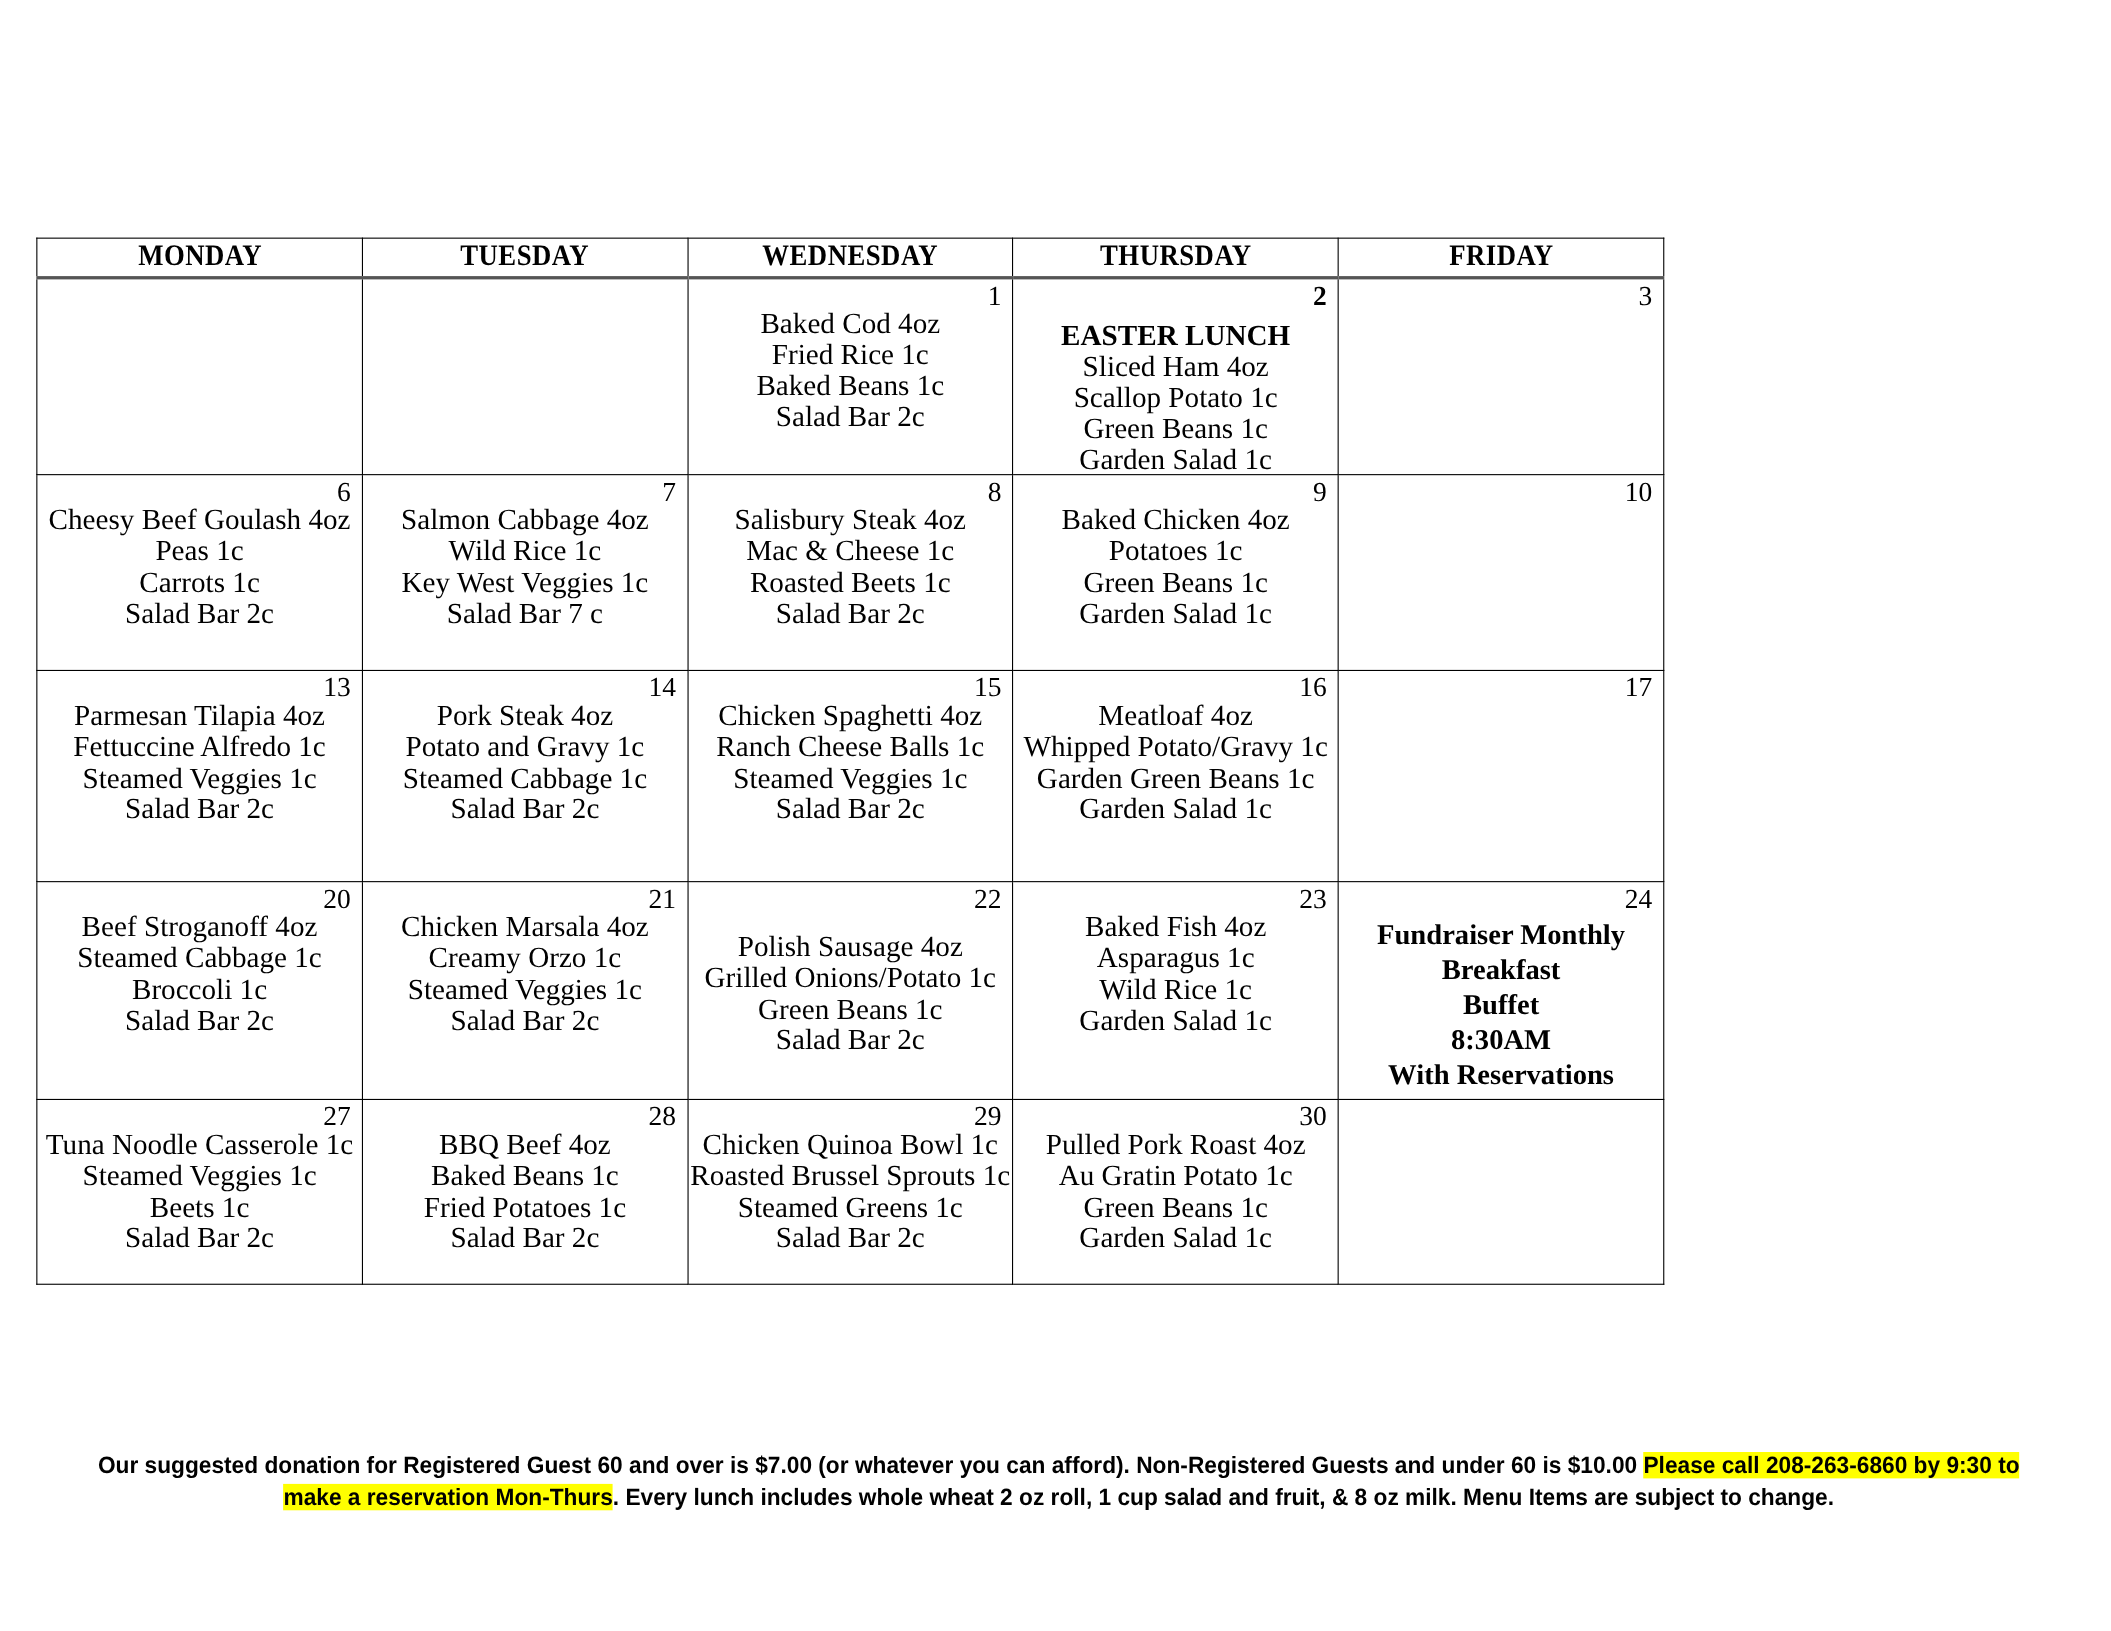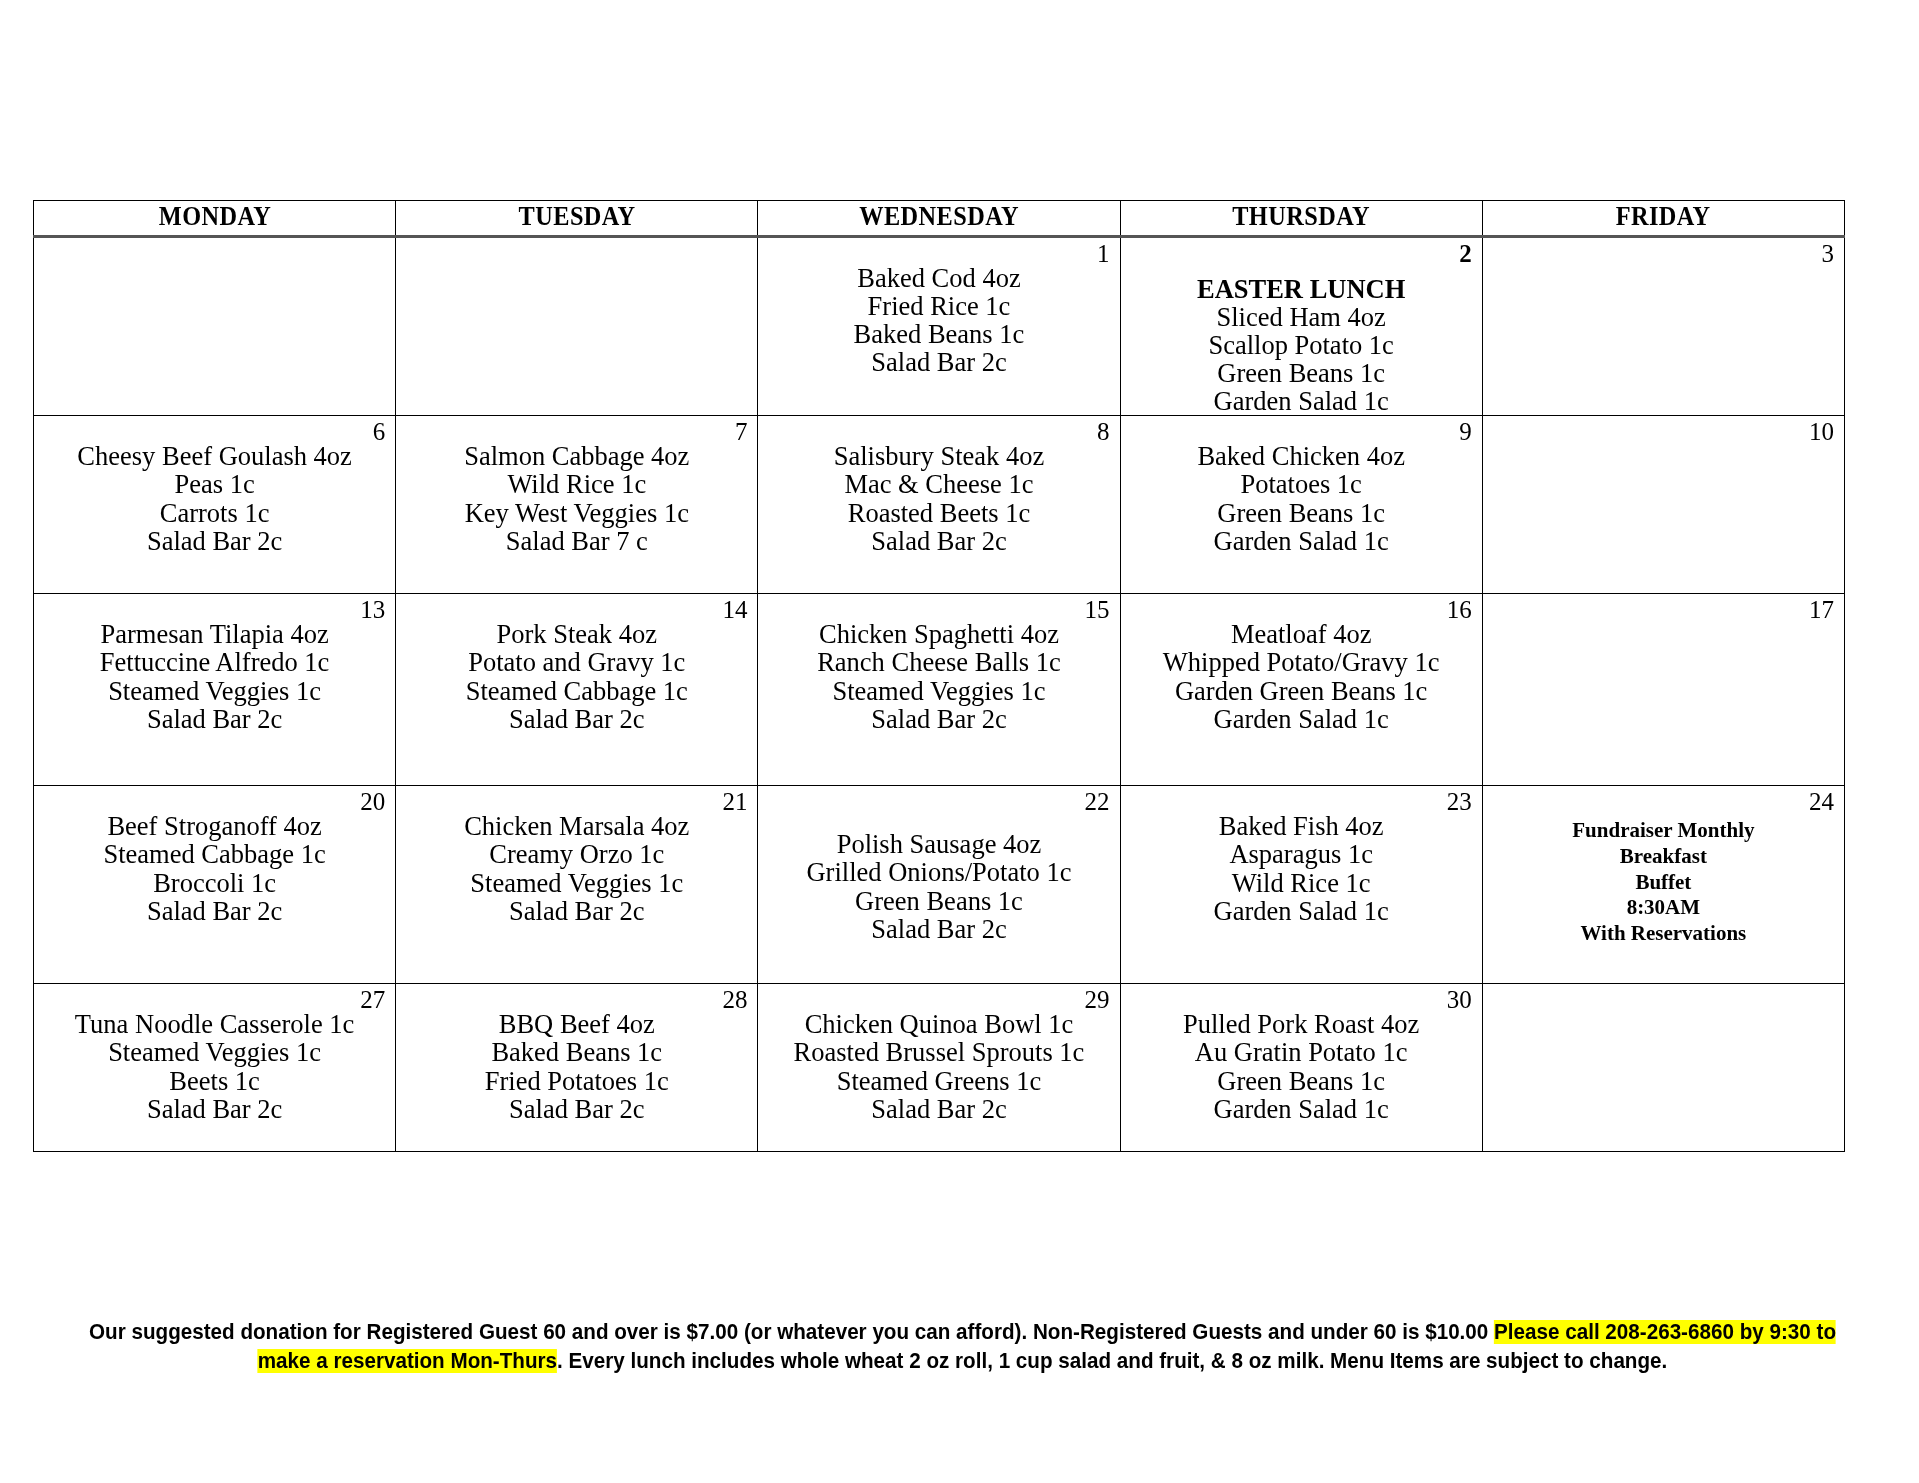--- a/index.html
+++ b/index.html
@@ -46,22 +46,22 @@
     top: 15px;
     font-size: 23px;
     font-weight: bold;
     white-space: nowrap;
   }
 
   
   .calendar {
     position: absolute;
     left: 33px;
-    top: 200px;
-    width: 1812px;
+    top: 216px;
+    width: 1480px;
     border-collapse: collapse;
     table-layout: fixed;
   }
   .calendar col { width: 20%; }
 
   .calendar th,
   .calendar td {
     border: 1px solid #000000;
     vertical-align: top;
     padding: 0;
@@ -113,21 +113,21 @@
   }
   .items li.bold { font-weight: bold; margin-top: 11px; }
 
   .items.offset-down { padding-top: 44px; }
 
   .special {
     padding-top: 32px;
     text-align: center;
   }
   .special div {
-    font-size: 21px;
+    font-size: 26px;
     font-weight: bold;
     line-height: 1.22;
   }
 
   
   .footnote {
     position: absolute;
     left: 40px;
     top: 1318px;
     width: 1845px;

